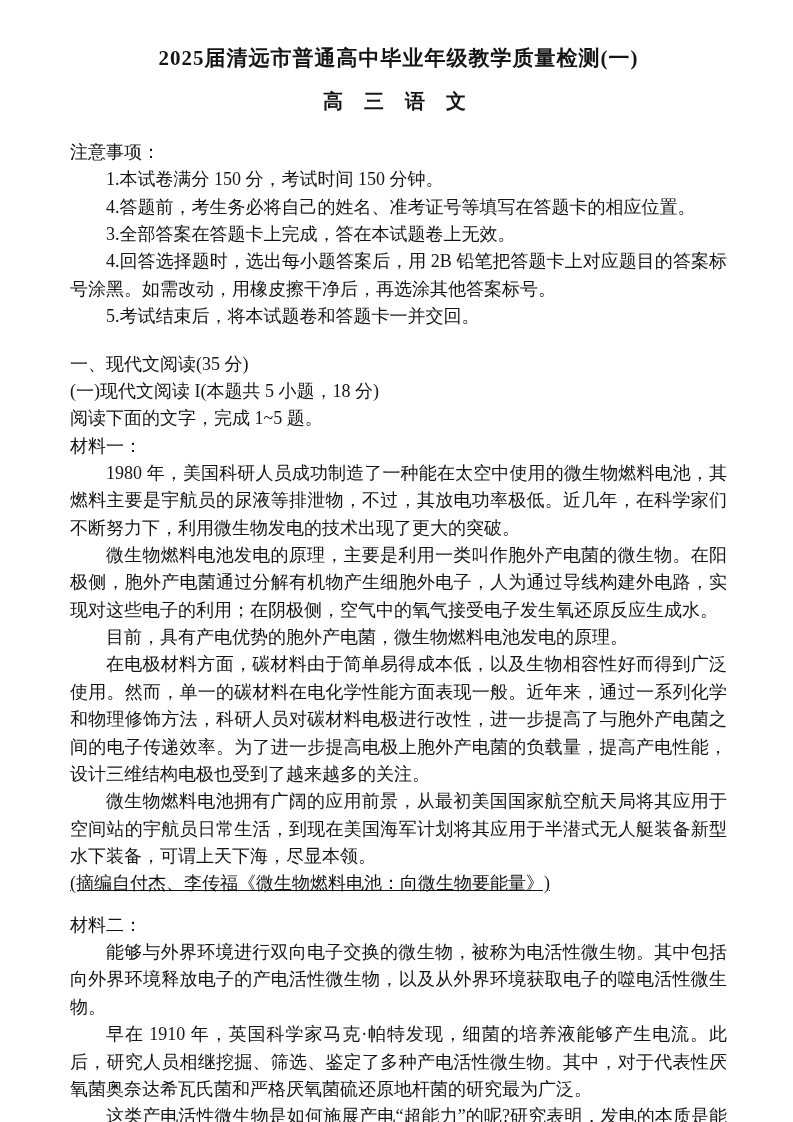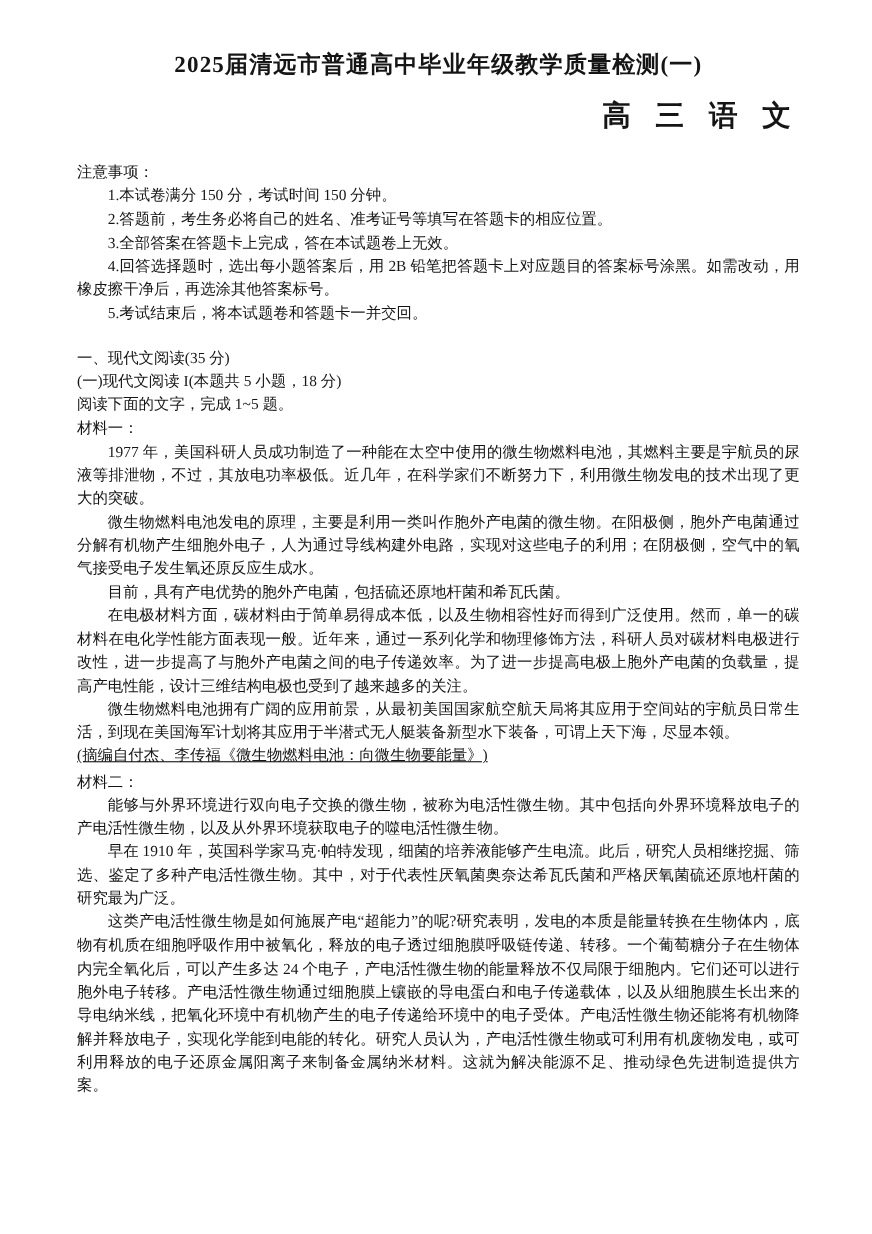--- a/index.html
+++ b/index.html
@@ -23,63 +23,63 @@
   }
   .title {
     margin: 0 0 16px 0;
     text-align: center;
     font-size: 21px;
     font-weight: bold;
     letter-spacing: 1px;
   }
   .subtitle {
     margin: 0 0 24px 0;
-    text-align: right;
-    font-size: 26px;
+    text-align: center;
+    font-size: 20px;
     font-weight: bold;
     letter-spacing: 8px;
   }
   .line {
     margin: 0;
-    font-size: 14px;
+    font-size: 18px;
     line-height: 1.52;
     text-align: justify;
   }
   .indent { text-indent: 2em; }
   .bold { font-weight: normal; }
   .attribution { text-align: left; text-decoration: underline; }
   .gap-before { margin-top: 20px; }
-  .small-gap-before { margin-top: 2px; }
+  .small-gap-before { margin-top: 14px; }
 </style>
 </head>
 <body>
 
 <div class="page">
 
   <h1 class="title">2025届清远市普通高中毕业年级教学质量检测(一)</h1>
   <h2 class="subtitle">高 三 语 文</h2>
 
   <section>
     <p class="line">注意事项：</p>
     <p class="line indent">1.本试卷满分 150 分，考试时间 150 分钟。</p>
-    <p class="line indent">2.答题前，考生务必将自己的姓名、准考证号等填写在答题卡的相应位置。</p>
+    <p class="line indent">4.答题前，考生务必将自己的姓名、准考证号等填写在答题卡的相应位置。</p>
     <p class="line indent">3.全部答案在答题卡上完成，答在本试题卷上无效。</p>
     <p class="line indent">4.回答选择题时，选出每小题答案后，用 2B 铅笔把答题卡上对应题目的答案标号涂黑。如需改动，用橡皮擦干净后，再选涂其他答案标号。</p>
     <p class="line indent">5.考试结束后，将本试题卷和答题卡一并交回。</p>
   </section>
 
   <section>
     <p class="line bold gap-before">一、现代文阅读(35 分)</p>
     <p class="line bold">(一)现代文阅读 I(本题共 5 小题，18 分)</p>
     <p class="line">阅读下面的文字，完成 1~5 题。</p>
 
     <p class="line">材料一：</p>
-    <p class="line indent">1977 年，美国科研人员成功制造了一种能在太空中使用的微生物燃料电池，其燃料主要是宇航员的尿液等排泄物，不过，其放电功率极低。近几年，在科学家们不断努力下，利用微生物发电的技术出现了更大的突破。</p>
+    <p class="line indent">1980 年，美国科研人员成功制造了一种能在太空中使用的微生物燃料电池，其燃料主要是宇航员的尿液等排泄物，不过，其放电功率极低。近几年，在科学家们不断努力下，利用微生物发电的技术出现了更大的突破。</p>
     <p class="line indent">微生物燃料电池发电的原理，主要是利用一类叫作胞外产电菌的微生物。在阳极侧，胞外产电菌通过分解有机物产生细胞外电子，人为通过导线构建外电路，实现对这些电子的利用；在阴极侧，空气中的氧气接受电子发生氧还原反应生成水。</p>
-    <p class="line indent">目前，具有产电优势的胞外产电菌，包括硫还原地杆菌和希瓦氏菌。</p>
+    <p class="line indent">目前，具有产电优势的胞外产电菌，微生物燃料电池发电的原理。</p>
     <p class="line indent">在电极材料方面，碳材料由于简单易得成本低，以及生物相容性好而得到广泛使用。然而，单一的碳材料在电化学性能方面表现一般。近年来，通过一系列化学和物理修饰方法，科研人员对碳材料电极进行改性，进一步提高了与胞外产电菌之间的电子传递效率。为了进一步提高电极上胞外产电菌的负载量，提高产电性能，设计三维结构电极也受到了越来越多的关注。</p>
     <p class="line indent">微生物燃料电池拥有广阔的应用前景，从最初美国国家航空航天局将其应用于空间站的宇航员日常生活，到现在美国海军计划将其应用于半潜式无人艇装备新型水下装备，可谓上天下海，尽显本领。</p>
     <p class="line attribution">(摘编自付杰、李传福《微生物燃料电池：向微生物要能量》)</p>
 
     <p class="line small-gap-before">材料二：</p>
     <p class="line indent">能够与外界环境进行双向电子交换的微生物，被称为电活性微生物。其中包括向外界环境释放电子的产电活性微生物，以及从外界环境获取电子的噬电活性微生物。</p>
     <p class="line indent">早在 1910 年，英国科学家马克·帕特发现，细菌的培养液能够产生电流。此后，研究人员相继挖掘、筛选、鉴定了多种产电活性微生物。其中，对于代表性厌氧菌奥奈达希瓦氏菌和严格厌氧菌硫还原地杆菌的研究最为广泛。</p>
     <p class="line indent">这类产电活性微生物是如何施展产电“超能力”的呢?研究表明，发电的本质是能量转换在生物体内，底物有机质在细胞呼吸作用中被氧化，释放的电子透过细胞膜呼吸链传递、转移。一个葡萄糖分子在生物体内完全氧化后，可以产生多达 24 个电子，产电活性微生物的能量释放不仅局限于细胞内。它们还可以进行胞外电子转移。产电活性微生物通过细胞膜上镶嵌的导电蛋白和电子传递载体，以及从细胞膜生长出来的导电纳米线，把氧化环境中有机物产生的电子传递给环境中的电子受体。产电活性微生物还能将有机物降解并释放电子，实现化学能到电能的转化。研究人员认为，产电活性微生物或可利用有机废物发电，或可利用释放的电子还原金属阳离子来制备金属纳米材料。这就为解决能源不足、推动绿色先进制造提供方案。</p>
   </section>
 

